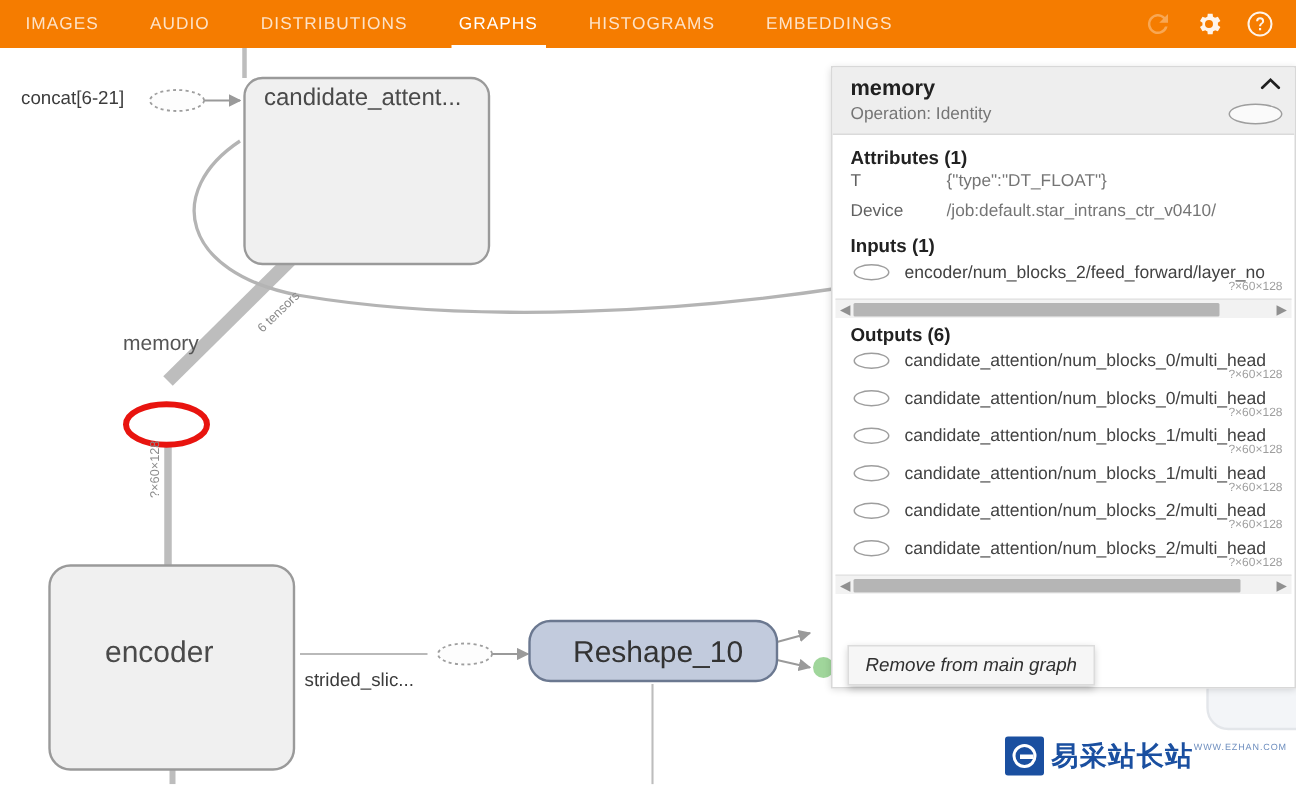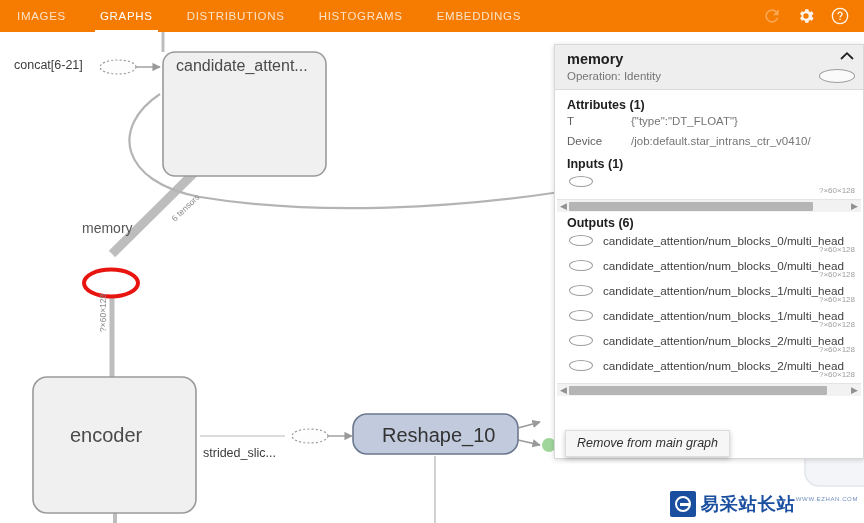--- a/index.html
+++ b/index.html
@@ -178,25 +178,28 @@
 </head>
 <body>
 
 <div id="app">
 
   <div id="toolbar">
     <div class="tabs">
       <div class="tab">
           <span>IMAGES</span>
         </div>
+      <div class="tab">
+          <span>AUDIO</span>
+        </div>
+      <div class="tab">
+          <span>DISTRIBUTIONS</span>
+        </div>
       <div class="tab active">
           <span>GRAPHS</span>
-        </div>
-      <div class="tab">
-          <span>DISTRIBUTIONS</span>
         </div>
       <div class="tab">
           <span>HISTOGRAMS</span>
         </div>
       <div class="tab">
           <span>EMBEDDINGS</span>
         </div>
     </div>
     <div class="tool-icons">
       <svg class="ticon dim" viewBox="0 0 24 24">
@@ -311,20 +314,21 @@
         <div class="attr-val">{"type":"DT_FLOAT"}</div>
       </div>
       <div class="attr-row" style="align-items:flex-start; margin-top:5px;">
         <div class="attr-key">Device</div>
         <div class="attr-val" style="white-space:normal; line-height:15px; width:180px;">/job:default.star_intrans_ctr_v0410/replica:0/task:0/device:CPU:0</div>
       </div>
 
       <div class="sec-title" style="margin-top:7px;">Inputs (1)</div>
       <div class="io-row">
         <div class="io-glyph"></div>
+        <div class="io-name">encoder/num_blocks_2/feed_forward/layer_no</div>
         <div class="io-shape">?×60×128</div>
       </div>
       <div class="hscroll">
         <span class="ar l">◀</span>
         <div class="thumb" style="width:244px;"></div>
         <span class="ar r">▶</span>
       </div>
 
       <div class="sec-title" style="margin-top:2px;">Outputs (6)</div>
 

